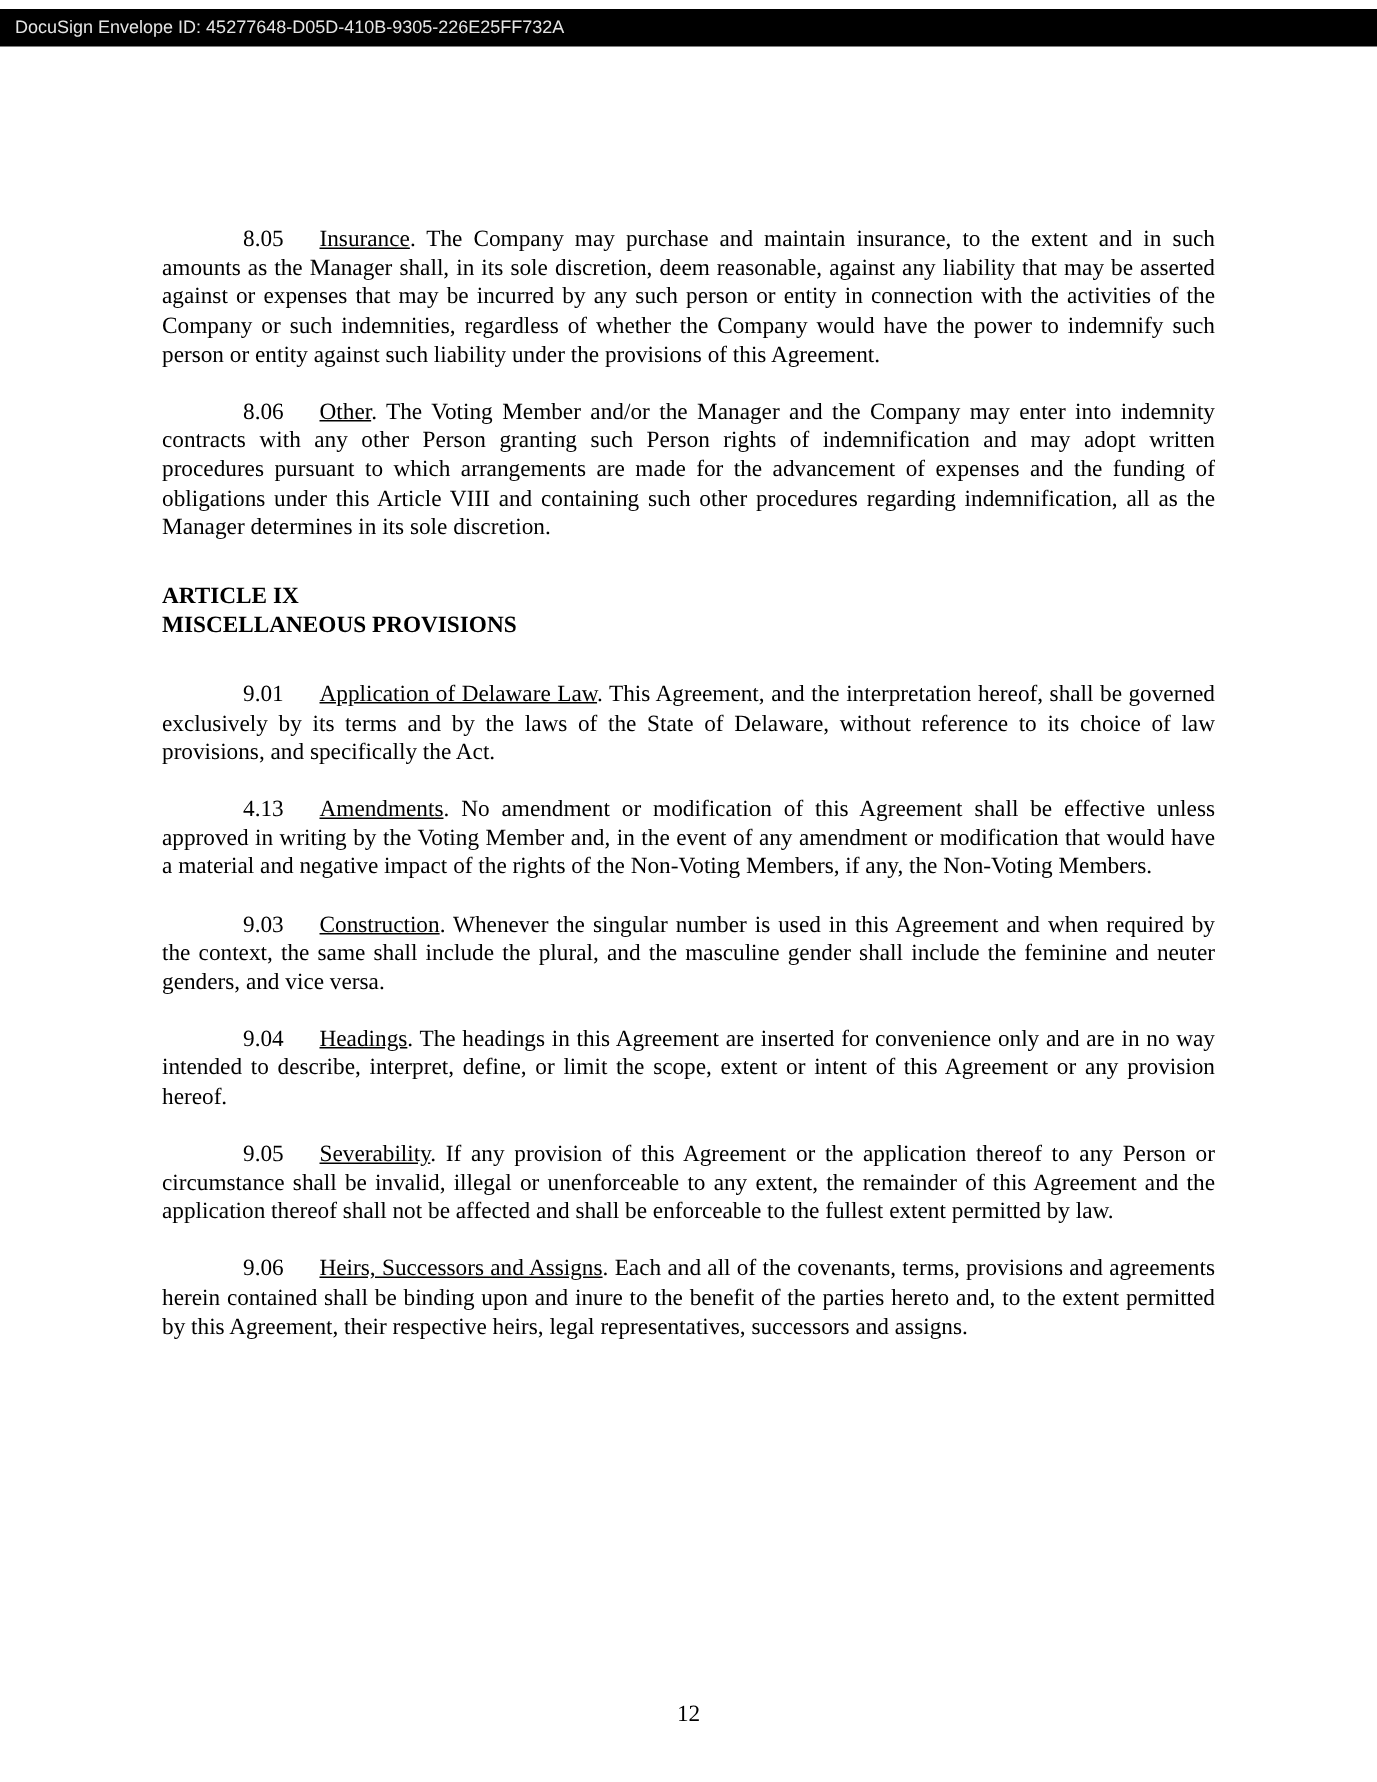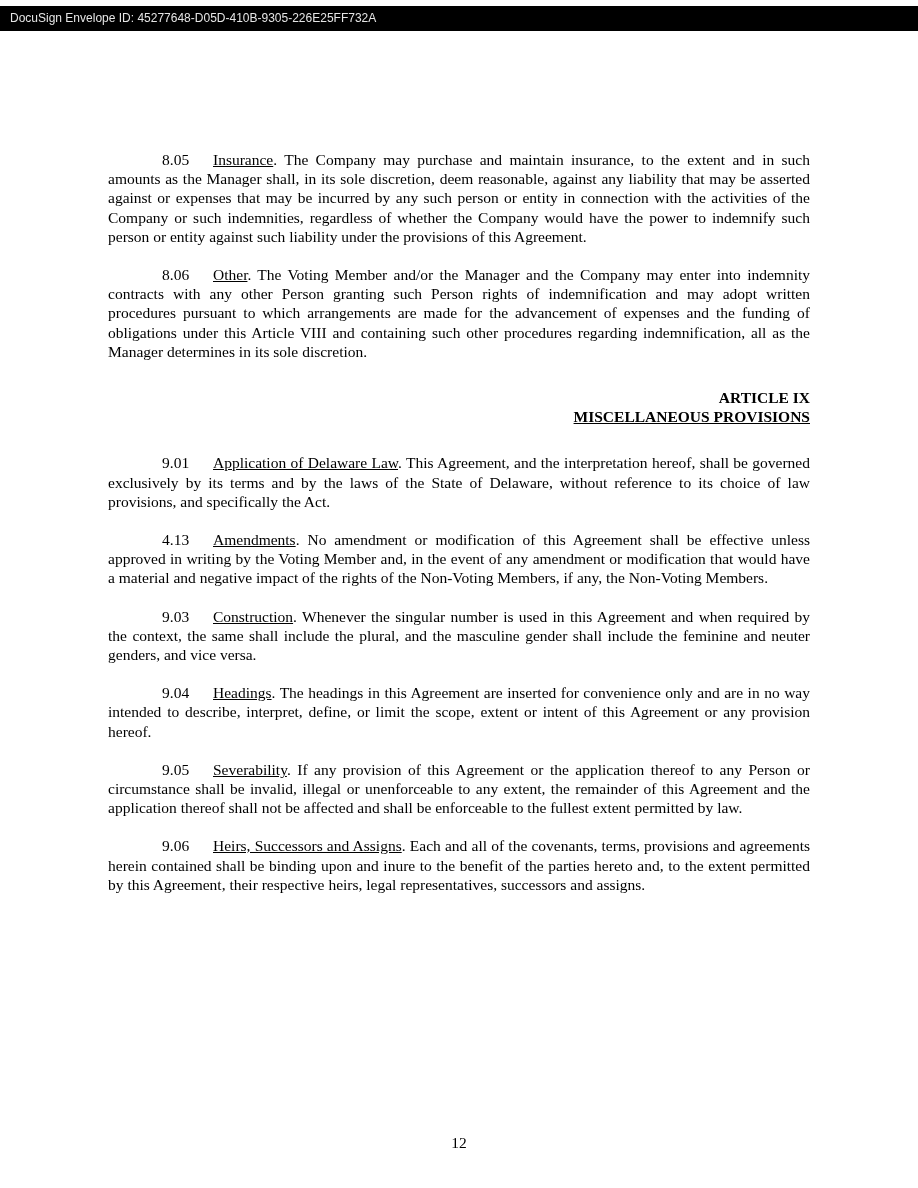--- a/index.html
+++ b/index.html
@@ -41,28 +41,27 @@
   }
   .num {
     display: inline-block;
     width: 51px;
     text-indent: 0;
   }
   .hd {
     text-decoration: underline;
   }
   .article {
-    text-align: right;
+    text-align: left;
     font-weight: bold;
     text-indent: 0;
     margin-top: 27px;
     margin-bottom: 27px;
   }
   .article-subtitle {
-    text-decoration: underline;
   }
   .page-number {
     position: absolute;
     top: 1094px;
     left: 0;
     width: 100%;
     text-align: center;
     font-size: 15.5px;
     margin-top: 40px;
   }

